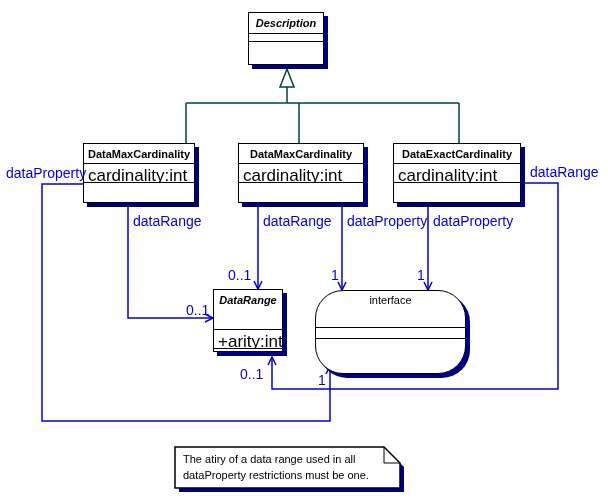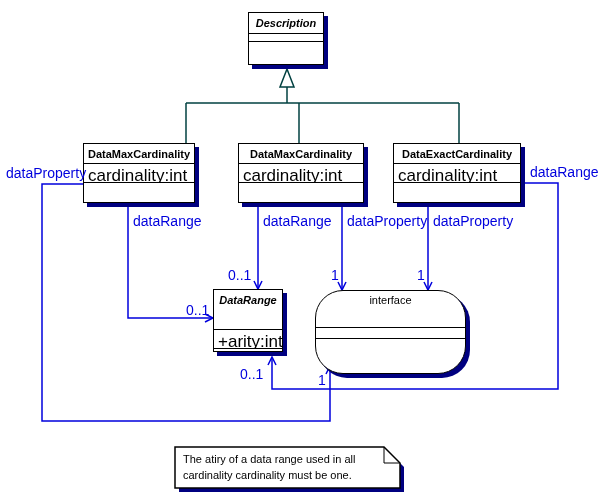--- a/index.html
+++ b/index.html
@@ -126,16 +126,16 @@
   <span class="edge-label" style="left:347px;top:213px;">dataProperty</span>
   <span class="edge-label" style="left:331px;top:267px;">1</span>
 
   <span class="edge-label" style="left:433px;top:213px;">dataProperty</span>
   <span class="edge-label" style="left:417px;top:267px;">1</span>
   <span class="edge-label" style="left:530px;top:164px;">dataRange</span>
   <span class="edge-label" style="left:240px;top:366px;">0..1</span>
 
   <div class="note-text" style="left:183px;top:451px;">
     <div>The atiry of a data range used in all</div>
-    <div>cardinality cardinality must be one.</div>
+    <div>dataProperty restrictions must be one.</div>
   </div>
 
 </div>
 
 </body></html>

